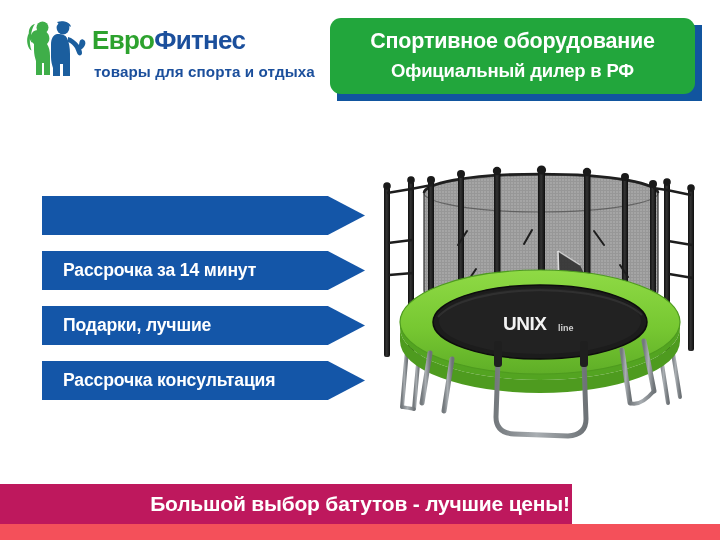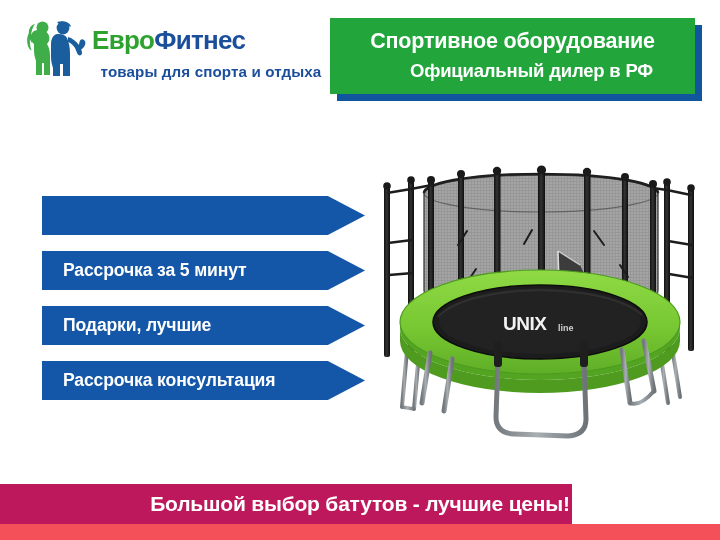--- a/index.html
+++ b/index.html
@@ -50,39 +50,39 @@
   #logo-tagline {
     position: absolute;
     left: 70px;
     top: 45px;
     width: 234px;
     font-size: 15.2px;
     font-weight: bold;
     color: #1B4F9C;
     letter-spacing: 0.1px;
     white-space: nowrap;
-    text-align: center;
   }
 
   
   #header-banner-shadow {
     position: absolute;
     left: 337px;
     top: 25px;
     width: 365px;
     height: 76px;
     background: #11559F;
   }
   #header-banner {
     position: absolute;
     left: 330px;
     top: 18px;
     width: 365px;
     height: 76px;
     background: #22A63C;
+    border-radius: 11px;
   }
   #header-line-1 {
     position: absolute;
     left: 0;
     top: 11px;
     width: 365px;
     text-align: center;
     color: #ffffff;
     font-size: 21.5px;
     font-weight: bold;
@@ -91,21 +91,20 @@
   #header-line-2 {
     position: absolute;
     left: 0;
     top: 42px;
     width: 365px;
     text-align: center;
     color: #ffffff;
     font-size: 18.5px;
     font-weight: bold;
     letter-spacing: -0.2px;
-    padding-left: 19px;
   }
 
   
   .feature-arrow {
     position: absolute;
     left: 42px;
     width: 323px;
     height: 39px;
     background: #1456A8;
     clip-path: polygon(0 0, 88.5% 0, 100% 50%, 88.5% 100%, 0 100%);
@@ -233,21 +232,21 @@
 
   <div id="header-banner-shadow"></div>
   <div id="header-banner">
     <div id="header-line-1">Спортивное оборудование</div>
     <div id="header-line-2">Официальный дилер в РФ</div>
   </div>
 
   <div class="feature-arrow" id="feature-arrow-0"></div>
 
   <div class="feature-arrow" id="feature-arrow-1"></div>
-  <div class="feature-arrow-label" style="left:63px; top:251px;">Рассрочка за 5 минут</div>
+  <div class="feature-arrow-label" style="left:63px; top:251px;">Рассрочка за 14 минут</div>
 
   <div class="feature-arrow" id="feature-arrow-2"></div>
   <div class="feature-arrow-label" style="left:63px; top:306px;">Подарки, лучшие</div>
 
   <div class="feature-arrow" id="feature-arrow-3"></div>
   <div class="feature-arrow-label" style="left:63px; top:361px;">Рассрочка консультация</div>
 
   <div id="product-image">
     <svg width="340" height="340" viewBox="0 0 340 340" xmlns="http://www.w3.org/2000/svg">
       <defs>

